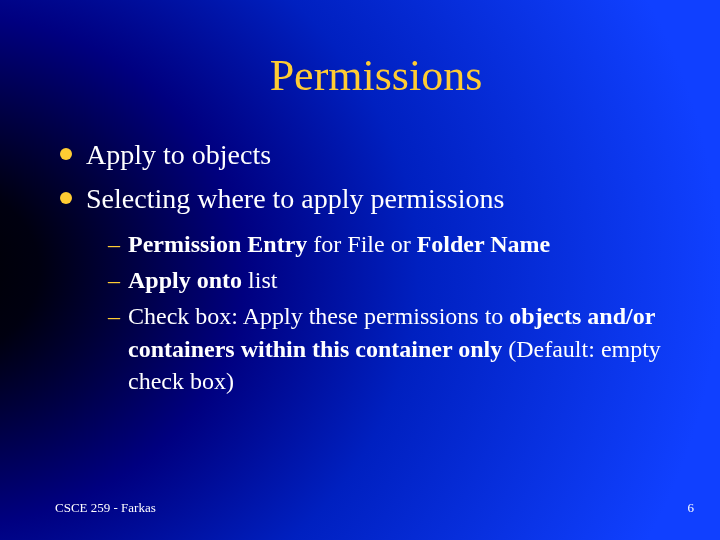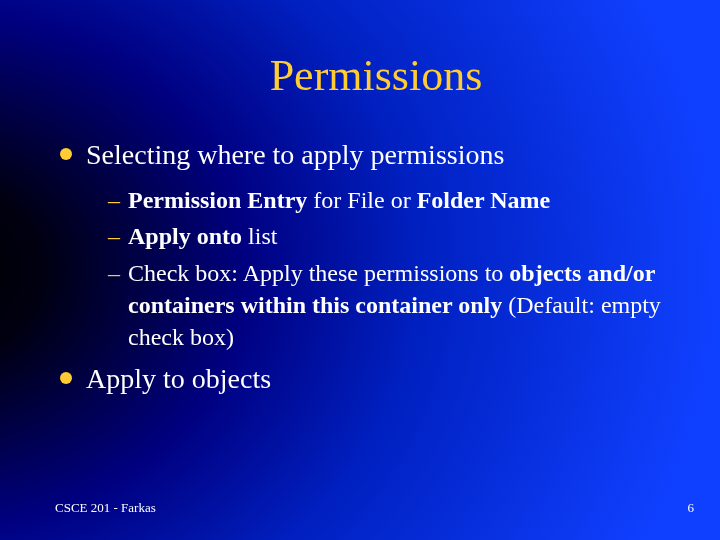--- a/index.html
+++ b/index.html
@@ -87,33 +87,33 @@
   }
 </style>
 </head>
 <body>
 
 <div class="slide">
 
   <h1 class="title">Permissions</h1>
 
   <ul class="bullets">
+    <li>Apply to objects</li>
     <li>
       <span>Selecting where to apply permissions</span>
       <ul class="sub">
         <li>
           <span class="b">Permission Entry </span><span>for File or </span><span class="b">Folder Name</span>
         </li>
         <li>
           <span class="b">Apply onto </span><span>list</span>
         </li>
         <li>
           <span>Check box: Apply these permissions to </span><span class="b">objects and/or containers within this container only </span><span>(Default: empty check box)</span>
         </li>
       </ul>
     </li>
-    <li>Apply to objects</li>
   </ul>
 
-  <div class="footer-left">CSCE 201 - Farkas</div>
+  <div class="footer-left">CSCE 259 - Farkas</div>
   <div class="footer-right">6</div>
 
 </div>
 
 </body></html>

